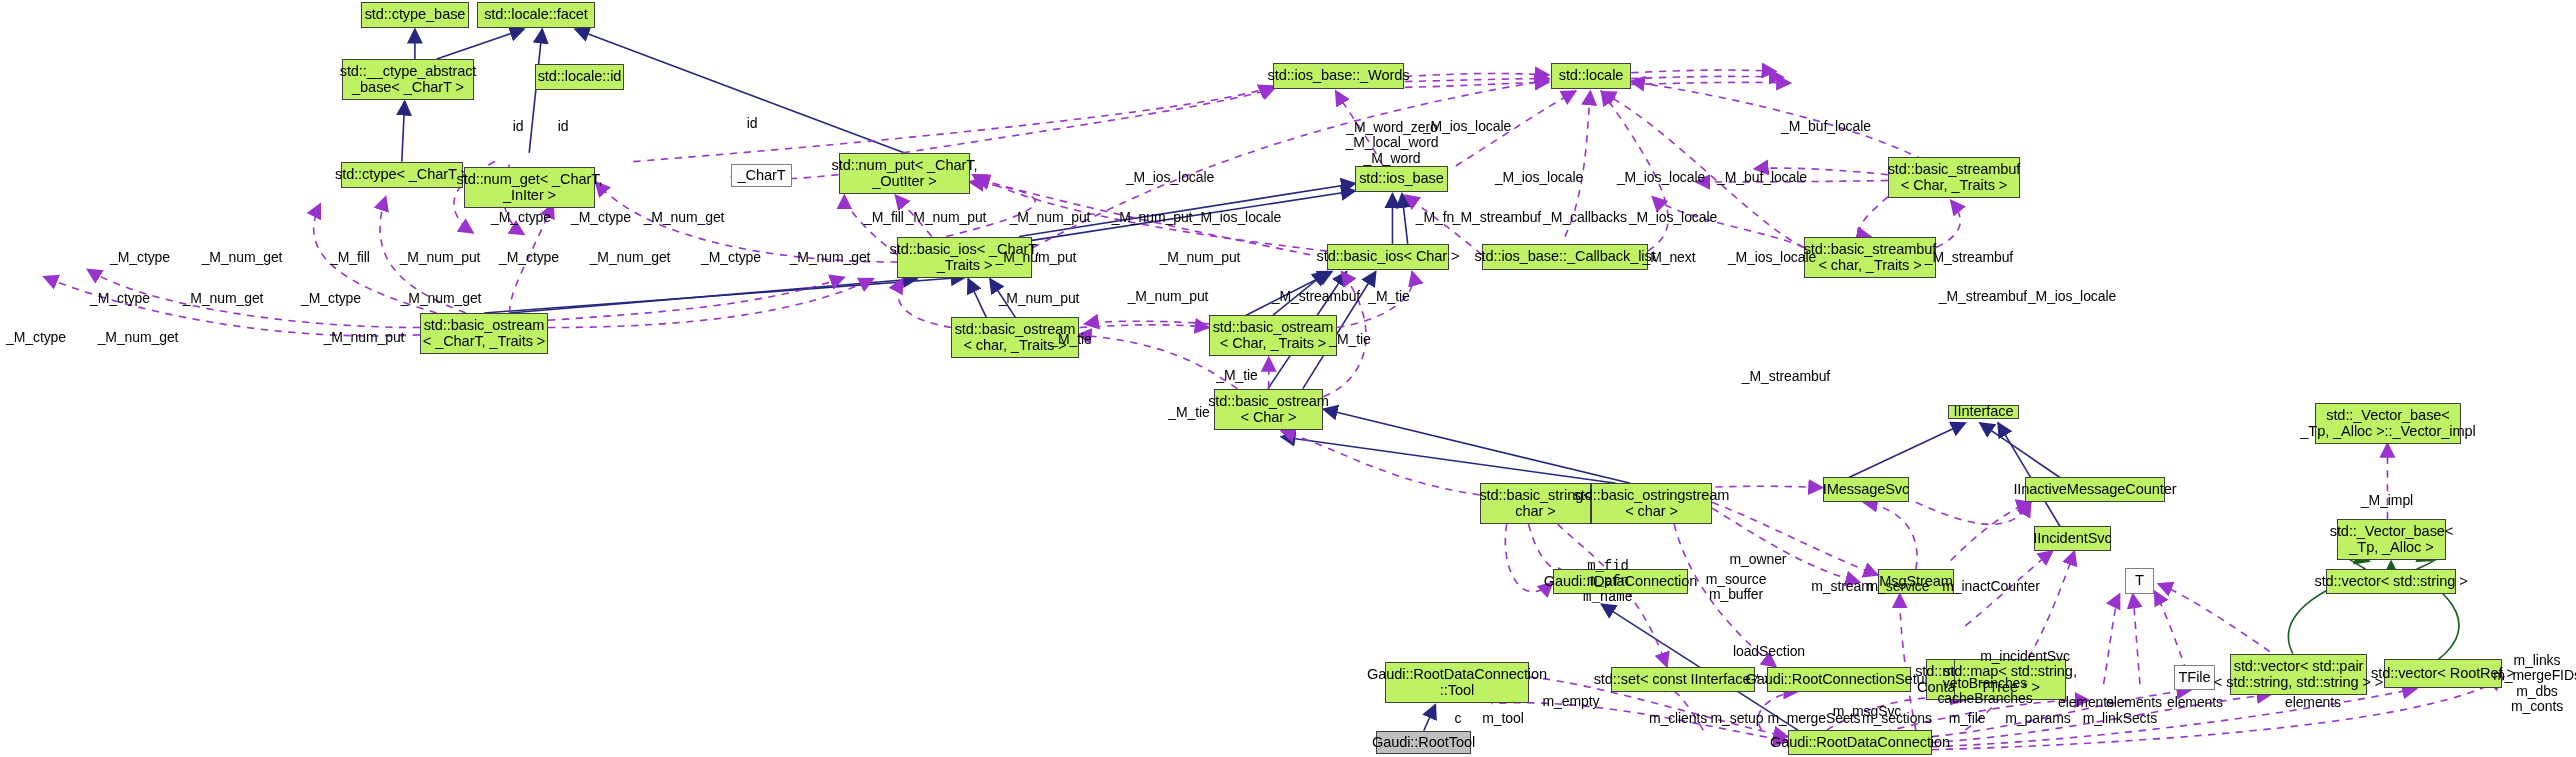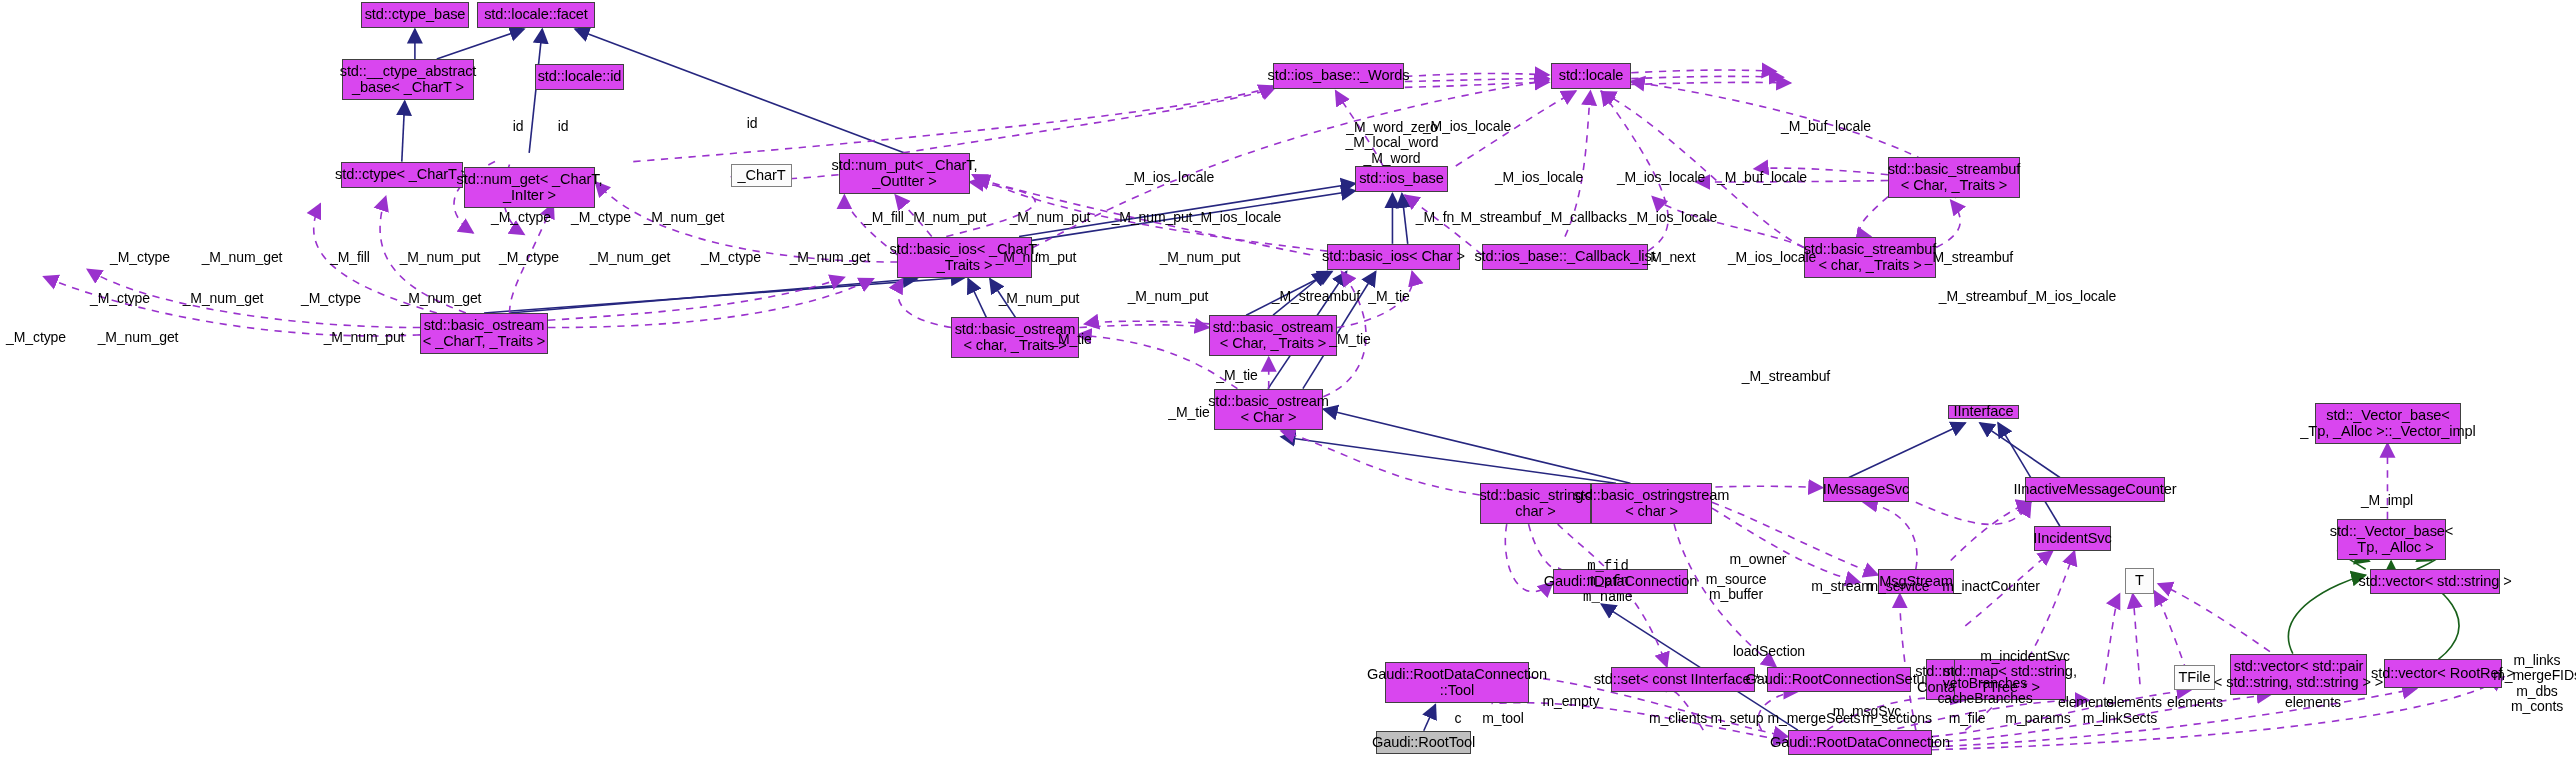--- a/index.html
+++ b/index.html
@@ -19,21 +19,21 @@
   #edges {
     position: absolute;
     left: 0; top: 0;
     width: 2576px;
     height: 757px;
     pointer-events: none;
   }
   .node {
     position: absolute;
     box-sizing: border-box;
-    background: #d946ef;
+    background: #bef264;
     border: 0.7px solid #000000;
     display: flex;
     align-items: center;
     justify-content: center;
     text-align: center;
     font-size: 14.6px;
     line-height: 1.08;
     color: #000000;
     white-space: pre;
     letter-spacing: -0.1px;
@@ -204,21 +204,21 @@
       <div class="node thick" style="left: 464px; top: 167px; width: 131px; height: 41px;">std::num_get&lt; _CharT,
 _InIter &gt;</div>
       <div class="node plain" style="left: 731px; top: 164px; width: 61px; height: 23px;">_CharT</div>
       <div class="node thick" style="left: 839px; top: 153px; width: 131px; height: 41px;">std::num_put&lt; _CharT,
 _OutIter &gt;</div>
       <div class="node thick" style="left: 1355px; top: 166px; width: 93px; height: 26px;">std::ios_base</div>
       <div class="node thick" style="left: 1888px; top: 157px; width: 132px; height: 41px;">std::basic_streambuf
 &lt; Char, _Traits &gt;</div>
       <div class="node thick" style="left: 897px; top: 237px; width: 135px; height: 41px;">std::basic_ios&lt; _CharT,
 _Traits &gt;</div>
-      <div class="node thick" style="left: 1327px; top: 244px; width: 133px; height: 26px;">std::basic_ios&lt; Char &gt;</div>
+      <div class="node thick" style="left: 1327px; top: 244px; width: 122px; height: 26px;">std::basic_ios&lt; Char &gt;</div>
       <div class="node thick" style="left: 1482px; top: 244px; width: 166px; height: 26px;">std::ios_base::_Callback_list</div>
       <div class="node thick" style="left: 1804px; top: 237px; width: 132px; height: 41px;">std::basic_streambuf
 &lt; char, _Traits &gt;</div>
       <div class="node thick" style="left: 420px; top: 313px; width: 128px; height: 41px;">std::basic_ostream
 &lt; _CharT, _Traits &gt;</div>
       <div class="node thick" style="left: 951px; top: 317px; width: 128px; height: 41px;">std::basic_ostream
 &lt; char, _Traits &gt;</div>
       <div class="node thick" style="left: 1209px; top: 315px; width: 128px; height: 41px;">std::basic_ostream
 &lt; Char, _Traits &gt;</div>
       <div class="node thick" style="left: 1214px; top: 389px; width: 109px; height: 41px;">std::basic_ostream
@@ -231,21 +231,21 @@
       <div class="node thick" style="left: 2315px; top: 403px; width: 146px; height: 41px;">std::_Vector_base&lt;
 _Tp, _Alloc &gt;::_Vector_impl</div>
       <div class="node thick" style="left: 1823px; top: 477px; width: 86px; height: 25px;">IMessageSvc</div>
       <div class="node thick" style="left: 2025px; top: 477px; width: 140px; height: 25px;">IInactiveMessageCounter</div>
       <div class="node thick" style="left: 2337px; top: 519px; width: 109px; height: 41px;">std::_Vector_base&lt;
 _Tp, _Alloc &gt;</div>
       <div class="node thick" style="left: 2034px; top: 526px; width: 77px; height: 25px;">IIncidentSvc</div>
       <div class="node thick" style="left: 1553px; top: 569px; width: 135px; height: 25px;">Gaudi::IDataConnection</div>
       <div class="node thick" style="left: 1878px; top: 569px; width: 76px; height: 25px;">MsgStream</div>
       <div class="node plain" style="left: 2125px; top: 568px; width: 29px; height: 26px;">T</div>
-      <div class="node thick" style="left: 2326px; top: 569px; width: 130px; height: 25px; margin-left: 44px;">std::vector&lt; std::string &gt;</div>
+      <div class="node thick" style="left: 2326px; top: 569px; width: 130px; height: 25px;">std::vector&lt; std::string &gt;</div>
       <div class="node thick" style="left: 1385px; top: 662px; width: 144px; height: 41px;">Gaudi::RootDataConnection
 ::Tool</div>
       <div class="node thick" style="left: 1611px; top: 667px; width: 144px; height: 25px;">std::set&lt; const IInterface * &gt;</div>
       <div class="node thick" style="left: 1767px; top: 667px; width: 144px; height: 25px;">Gaudi::RootConnectionSetup</div>
       <div class="node thick" style="left: 1926px; top: 659px; width: 112px; height: 41px;">std::map&lt; std::string,
 ContainerSections &gt;</div>
       <div class="node thick" style="left: 1954px; top: 659px; width: 112px; height: 41px;">std::map&lt; std::string,
 TTree * &gt;</div>
       <div class="node plain" style="left: 2174px; top: 665px; width: 41px; height: 25px;">TFile</div>
       <div class="node thick" style="left: 2230px; top: 654px; width: 137px; height: 41px;">std::vector&lt; std::pair

